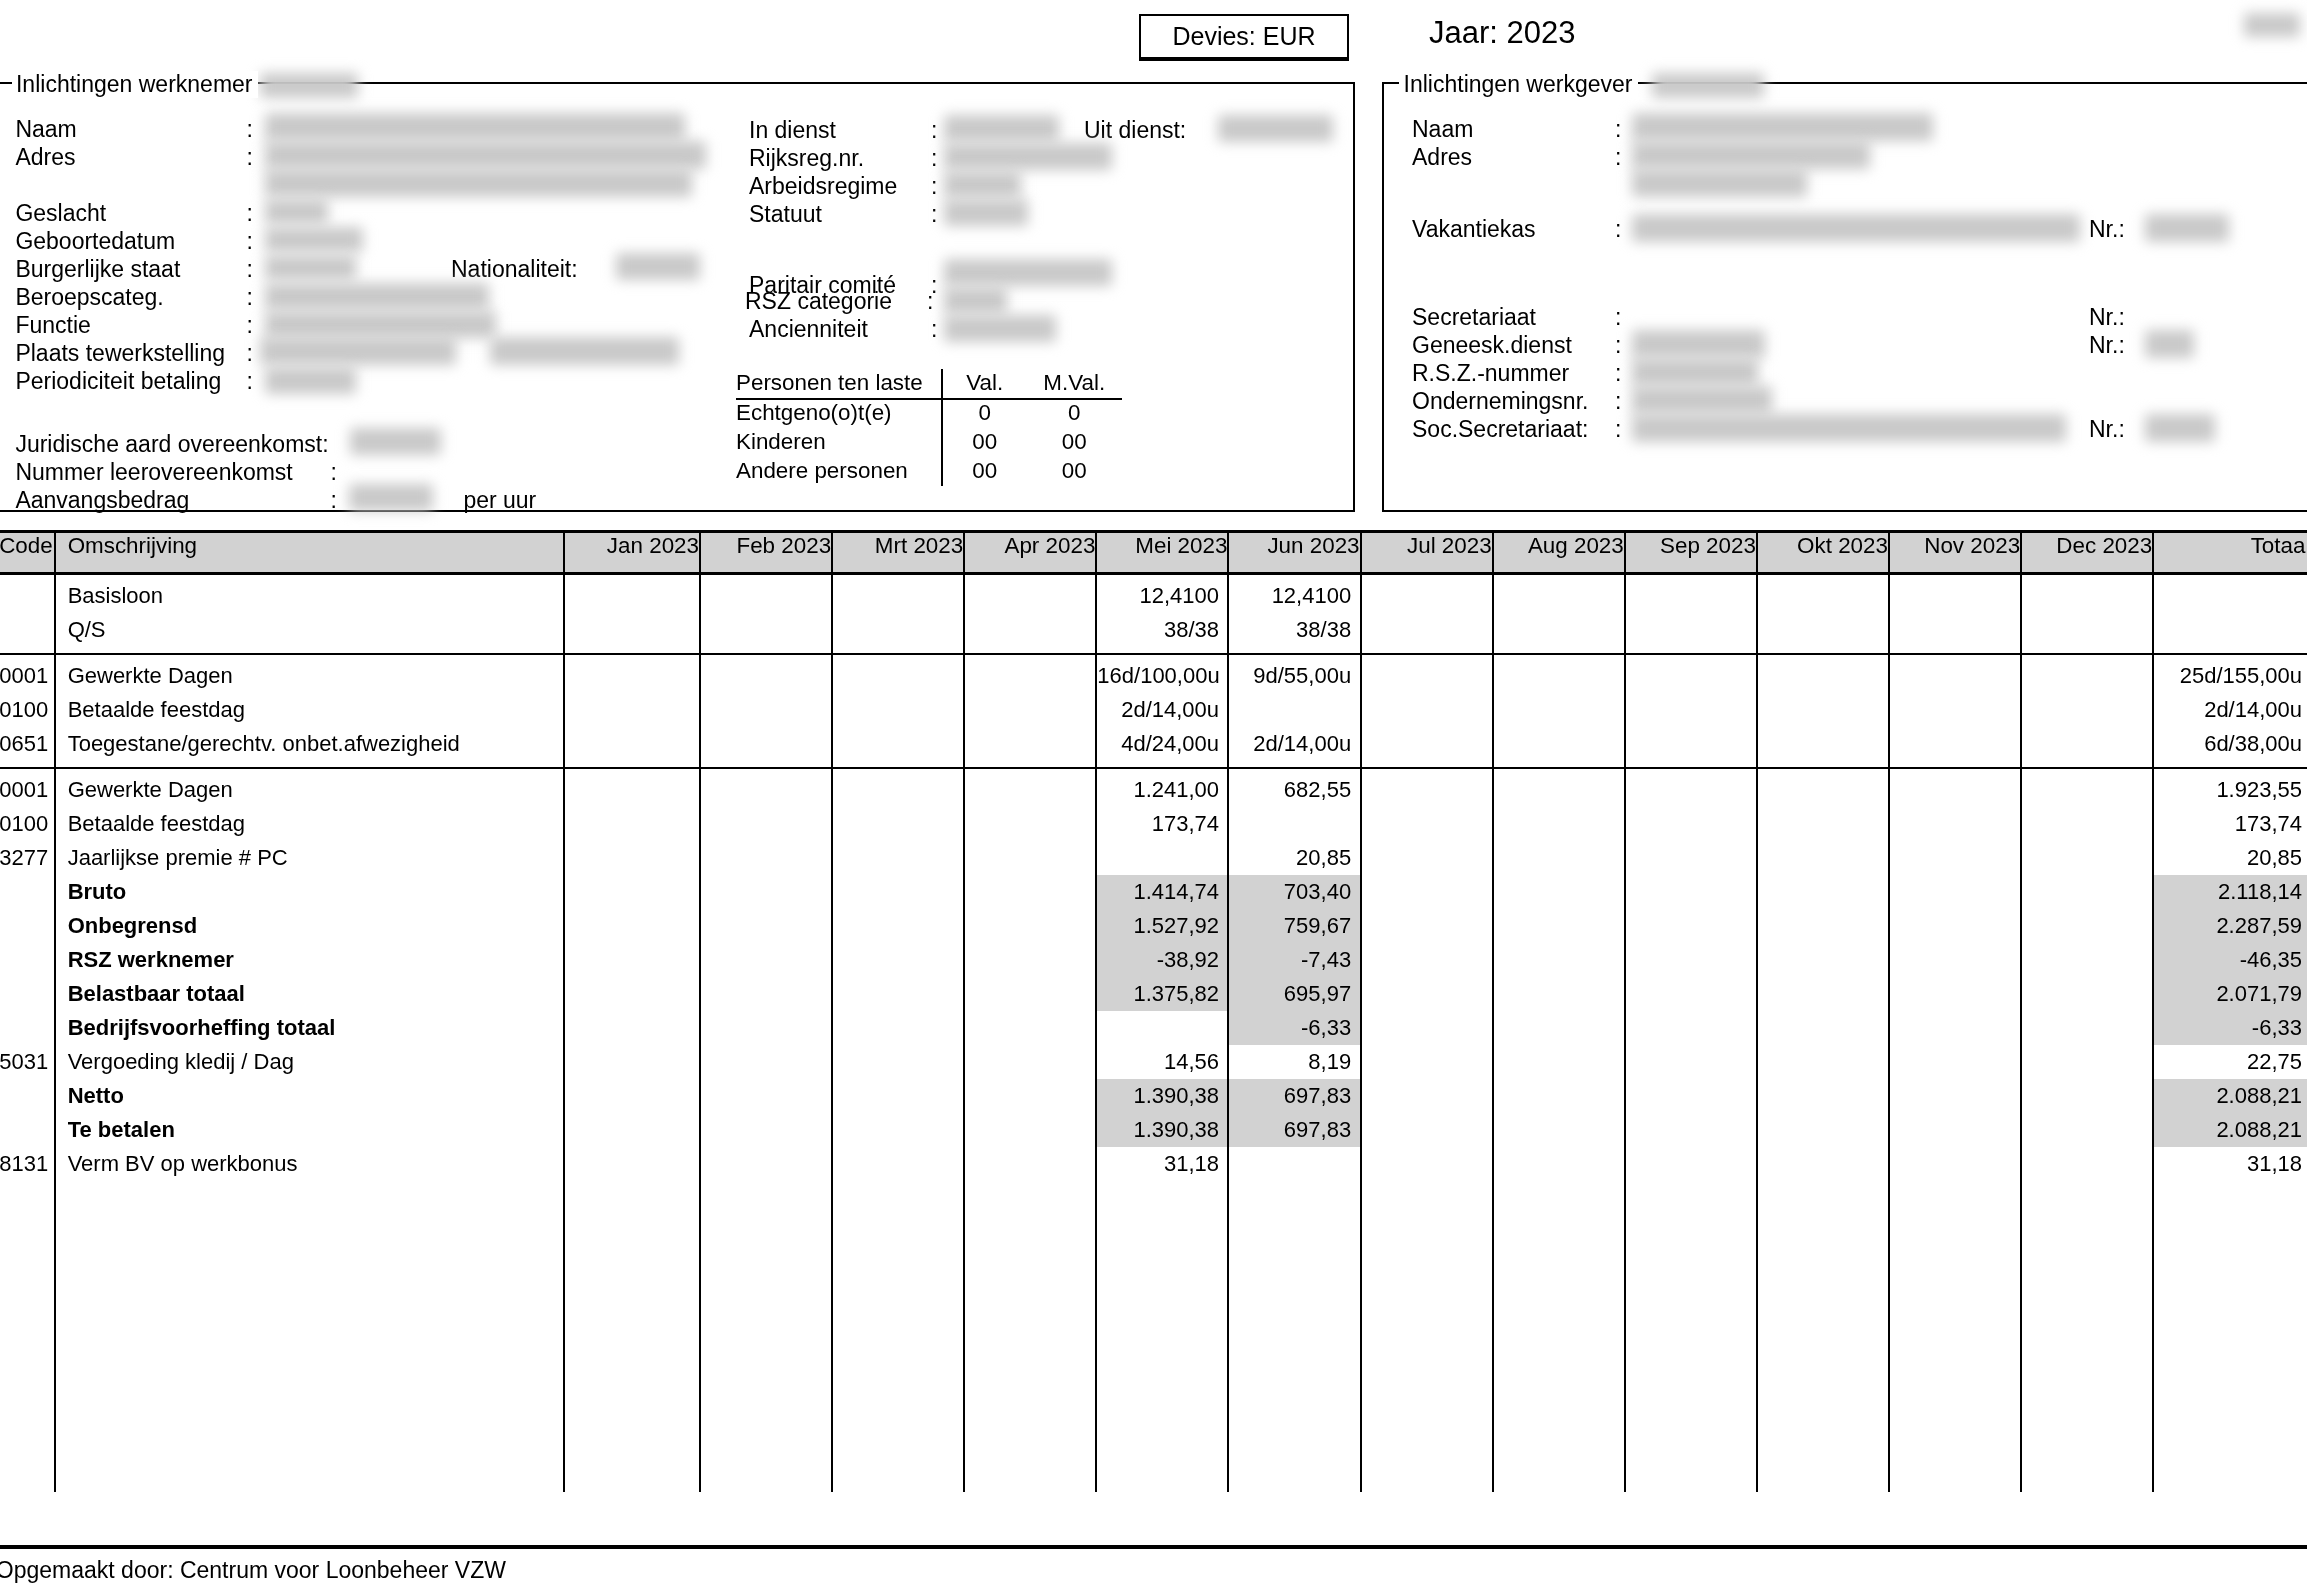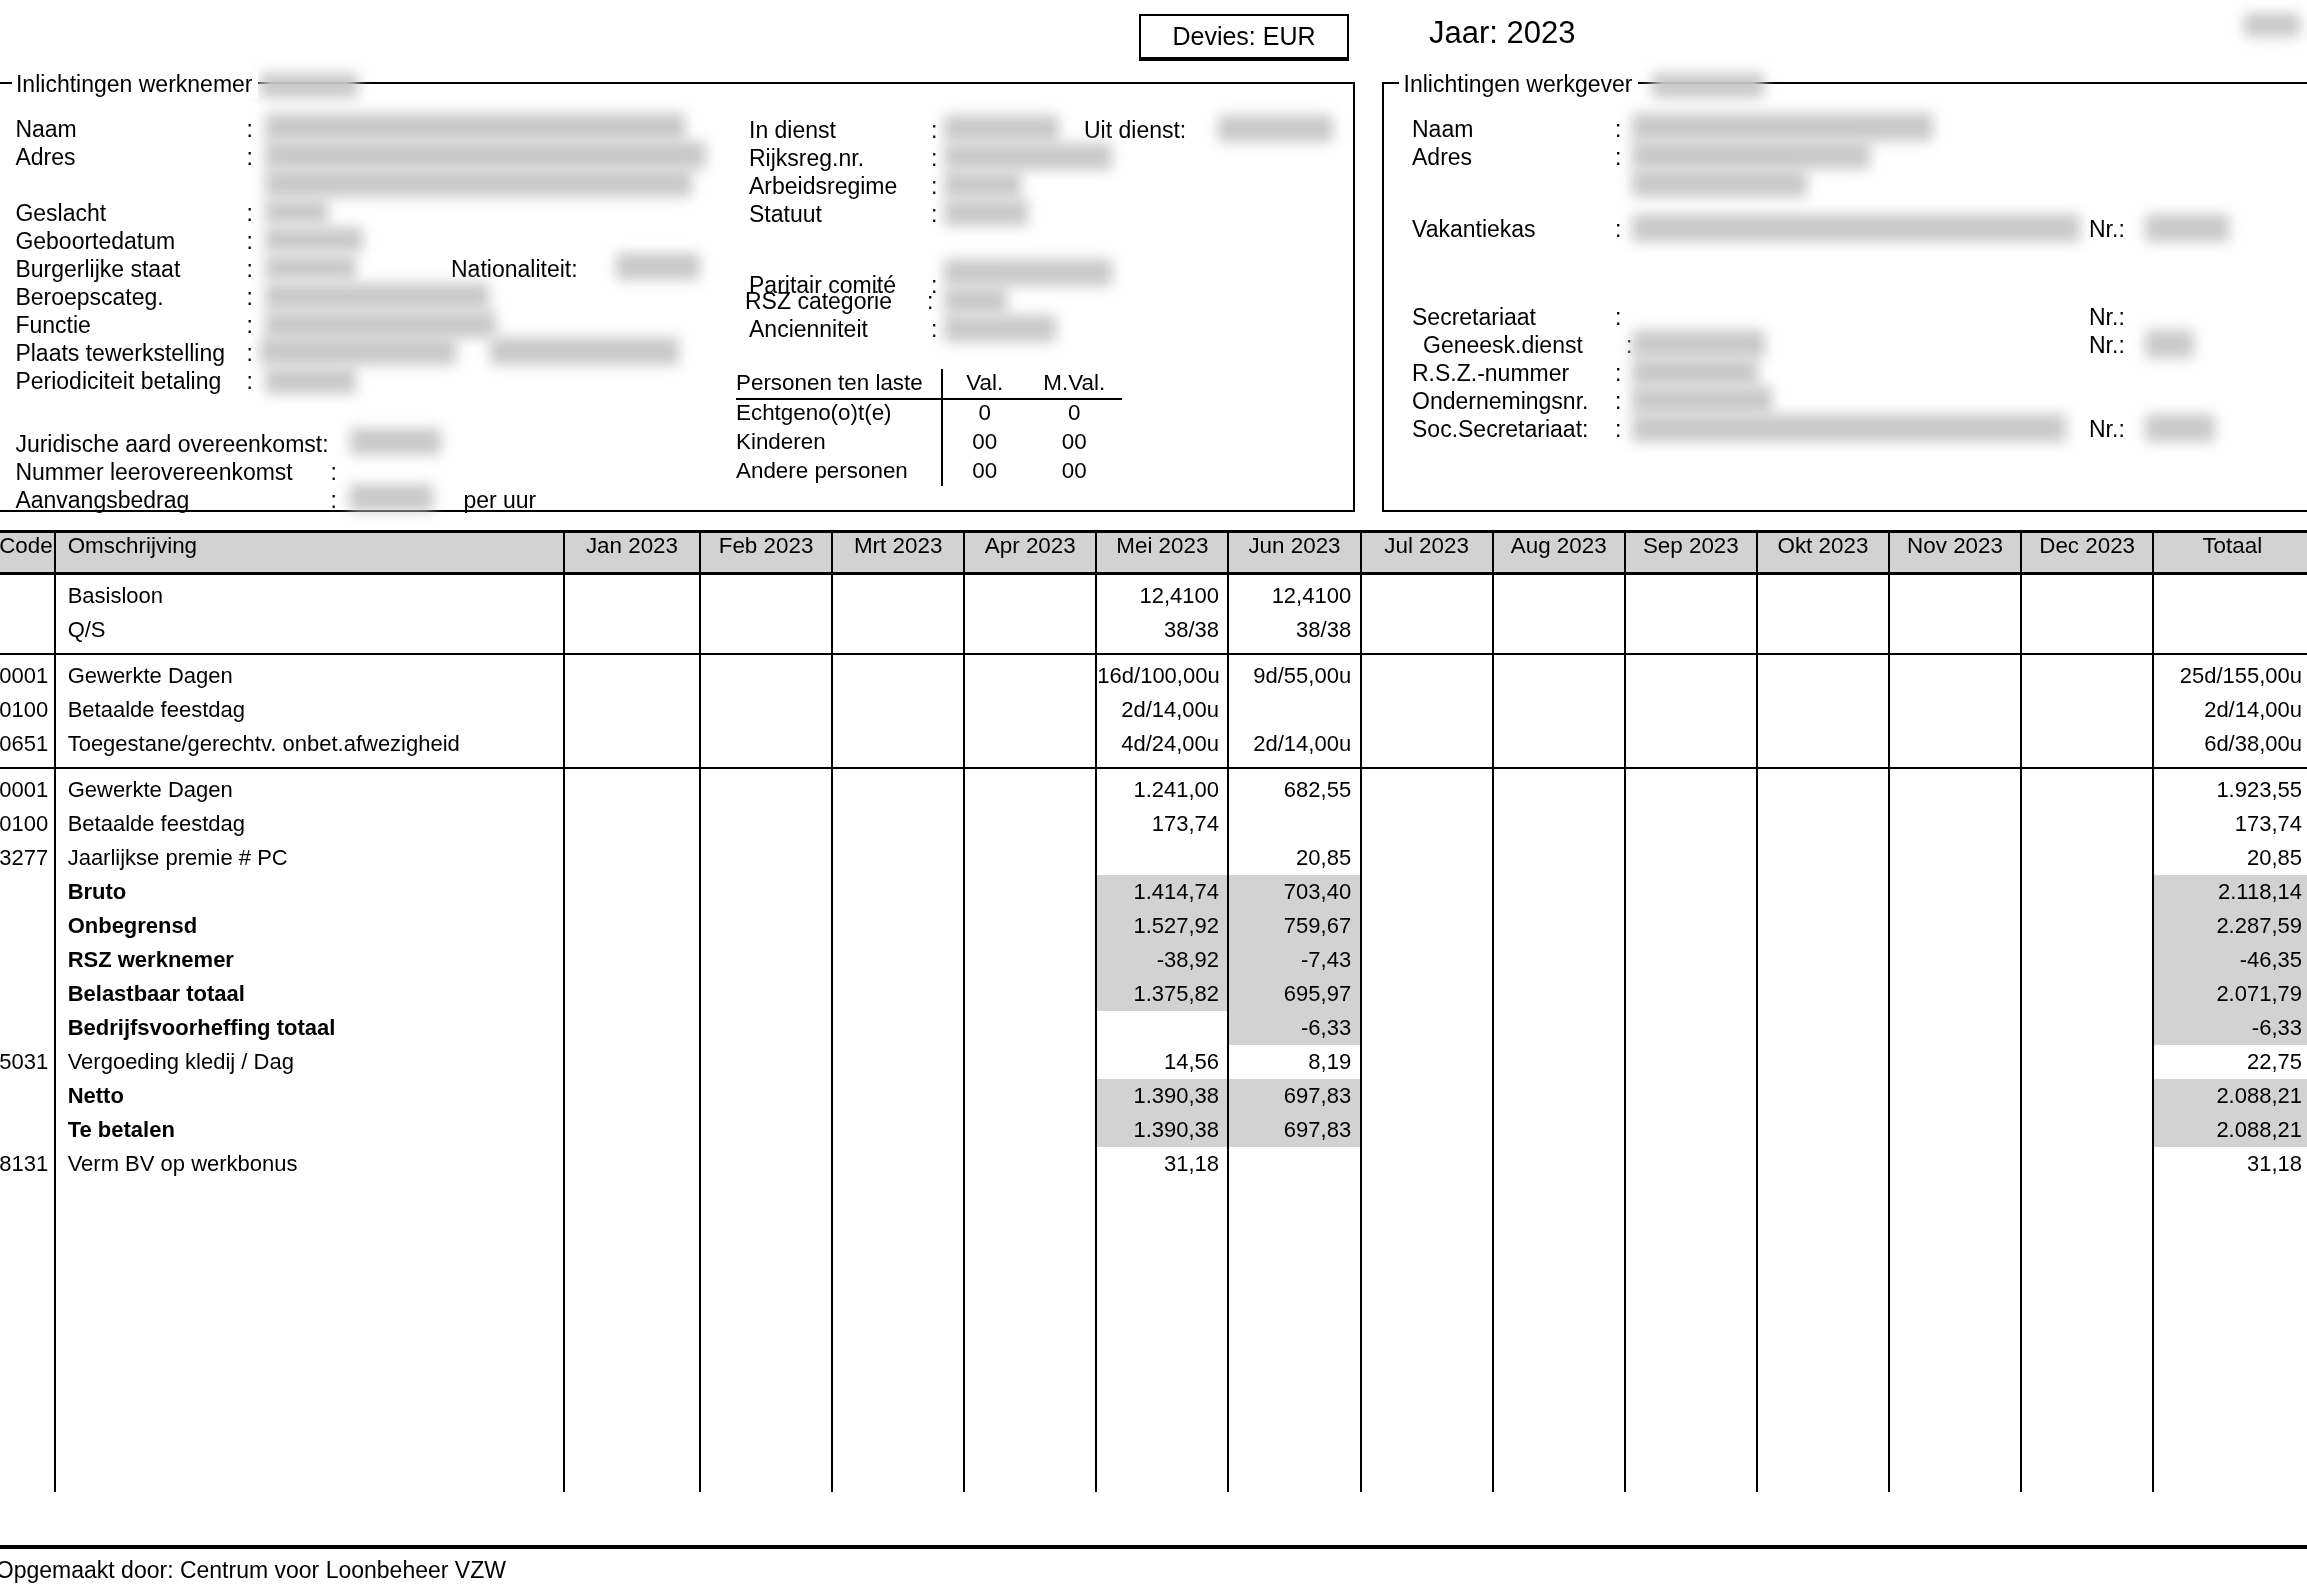--- a/index.html
+++ b/index.html
@@ -147,21 +147,21 @@
     border-right: 2.1px solid #000;
     padding: 0;
     vertical-align: top;
     font-weight: normal;
   }
   #grid thead th {
     background: #d2d2d2;
     border-top: 3.5px solid #000;
     border-bottom: 3.5px solid #000;
     height: 39px;
-    text-align: center;
+    text-align: right;
     font-size: 22.4px;
   }
   #grid thead th.h-code { text-align: left;  padding-left: 2.8px; }
   #grid thead th.h-desc { text-align: left;  padding-left: 11.2px; }
 
   #grid td.cell { height: 100%; }
   .sec { border-bottom: 2.1px solid #000; }
 
   .stack { padding: 4.2px 0 5.6px 0; }
   .stack .ln {
@@ -396,21 +396,21 @@
   <div class="blur-abs" style="left:2145px; top:214px; width:84px; height:28px;"></div>
 
   <div class="field-row" style="left:1412px; top:306px;">
     <span class="f-label">Secretariaat</span>
     <span class="f-colon" style="position:absolute; left:203px;">:</span>
   </div>
   <div class="field-row" style="left:2089px; top:306px;">
     <span class="f-label">Nr.:</span>
   </div>
 
-  <div class="field-row" style="left:1412px; top:334px;margin-left:11px;">
+  <div class="field-row" style="left:1412px; top:334px;">
     <span class="f-label">Geneesk.dienst</span>
     <span class="f-colon" style="position:absolute; left:203px;">:</span>
   </div>
   <div class="blur-abs" style="left:1632px; top:330px; width:133px; height:28px;"></div>
   <div class="field-row" style="left:2089px; top:334px;">
     <span class="f-label">Nr.:</span>
   </div>
   <div class="blur-abs" style="left:2145px; top:330px; width:49px; height:28px;"></div>
 
   <div class="field-row" style="left:1412px; top:362px;">

